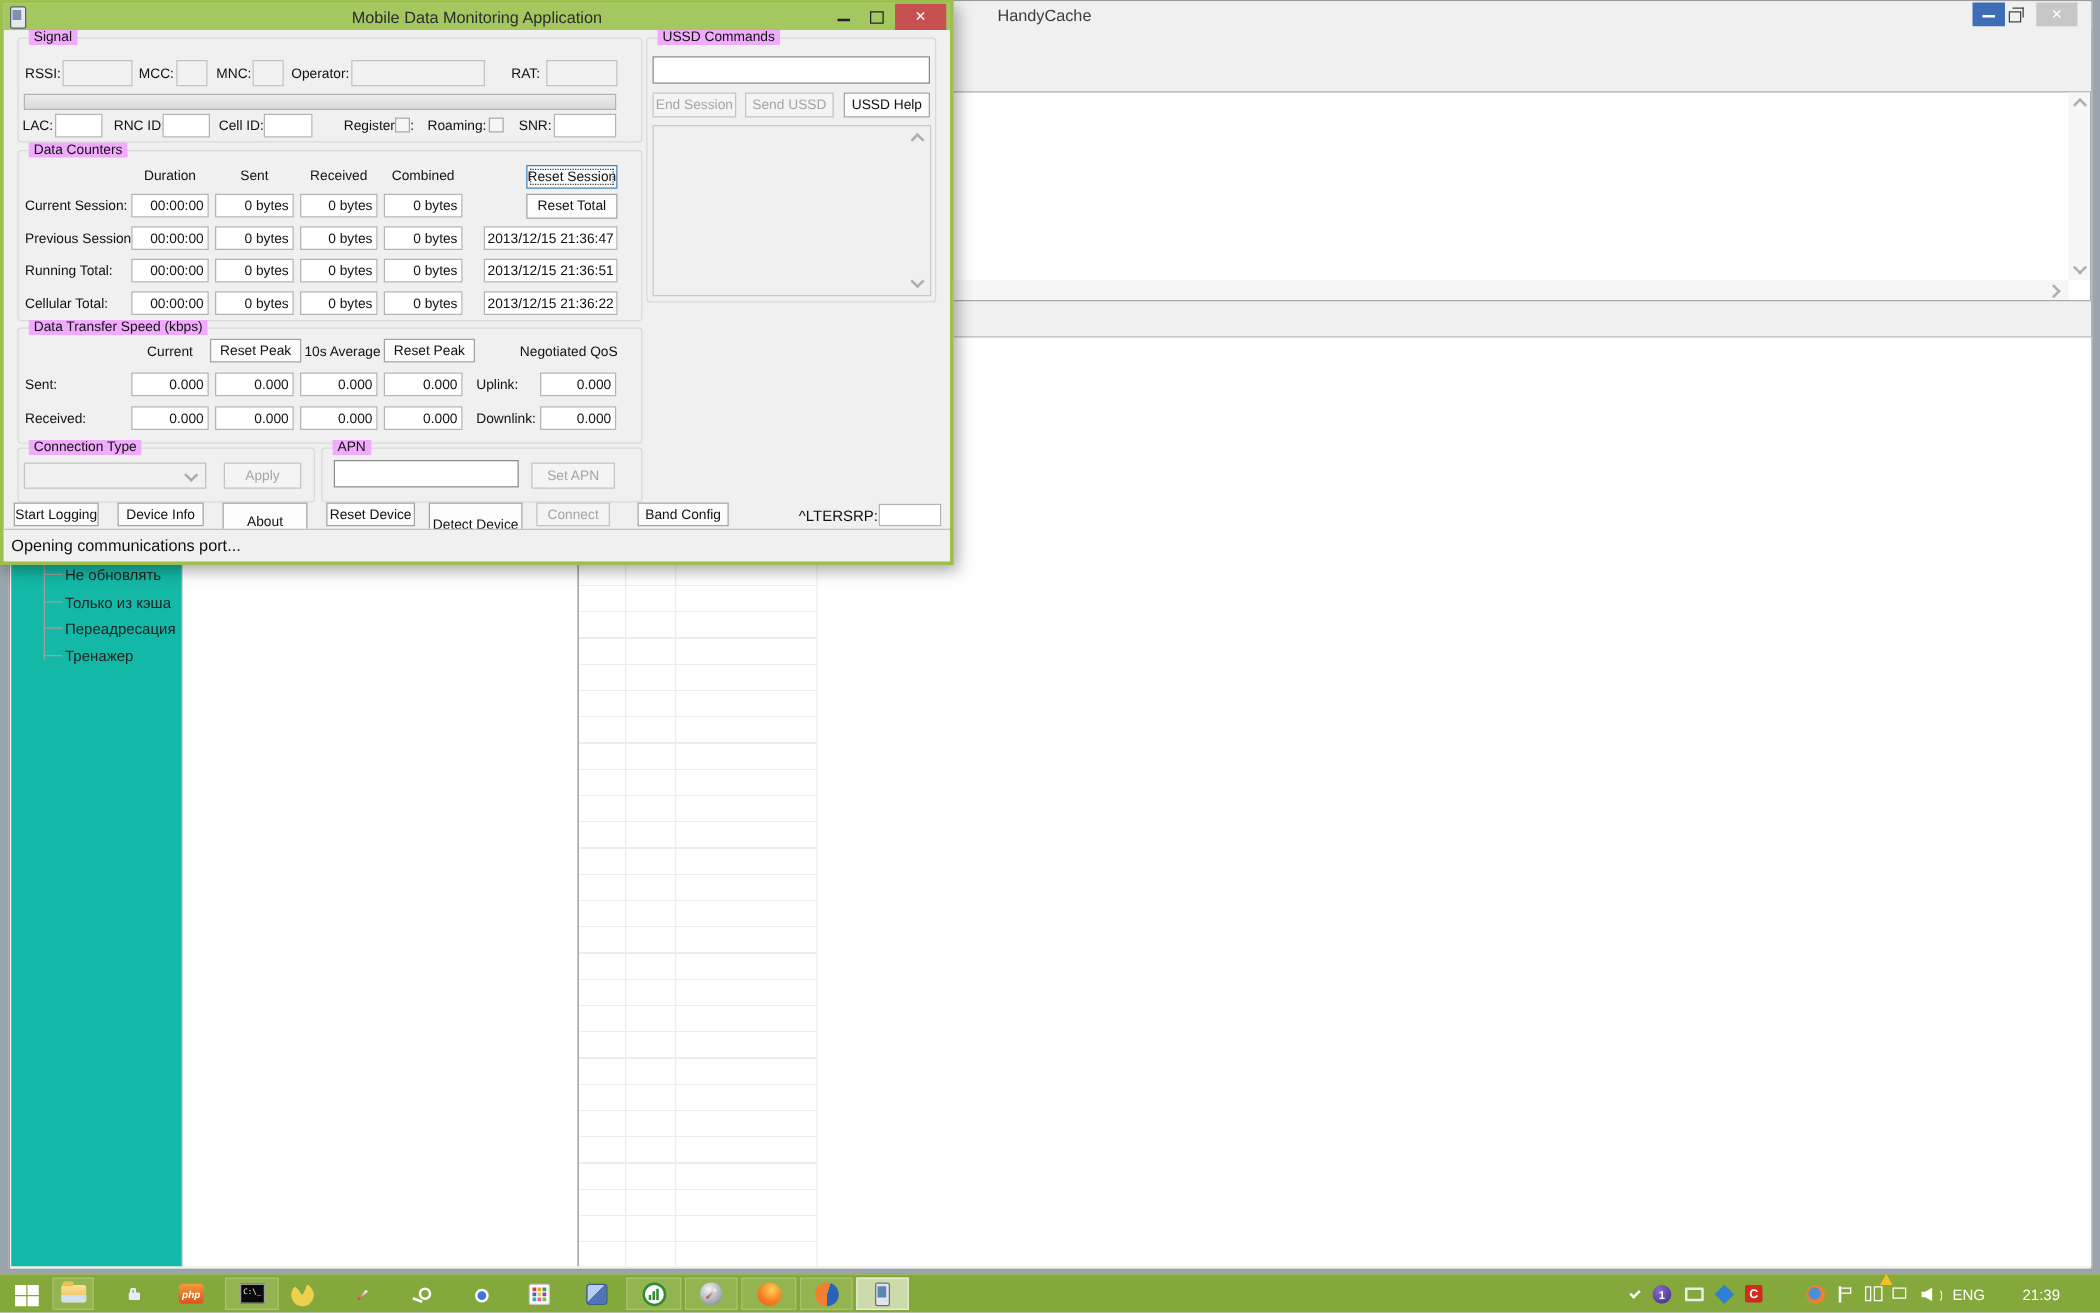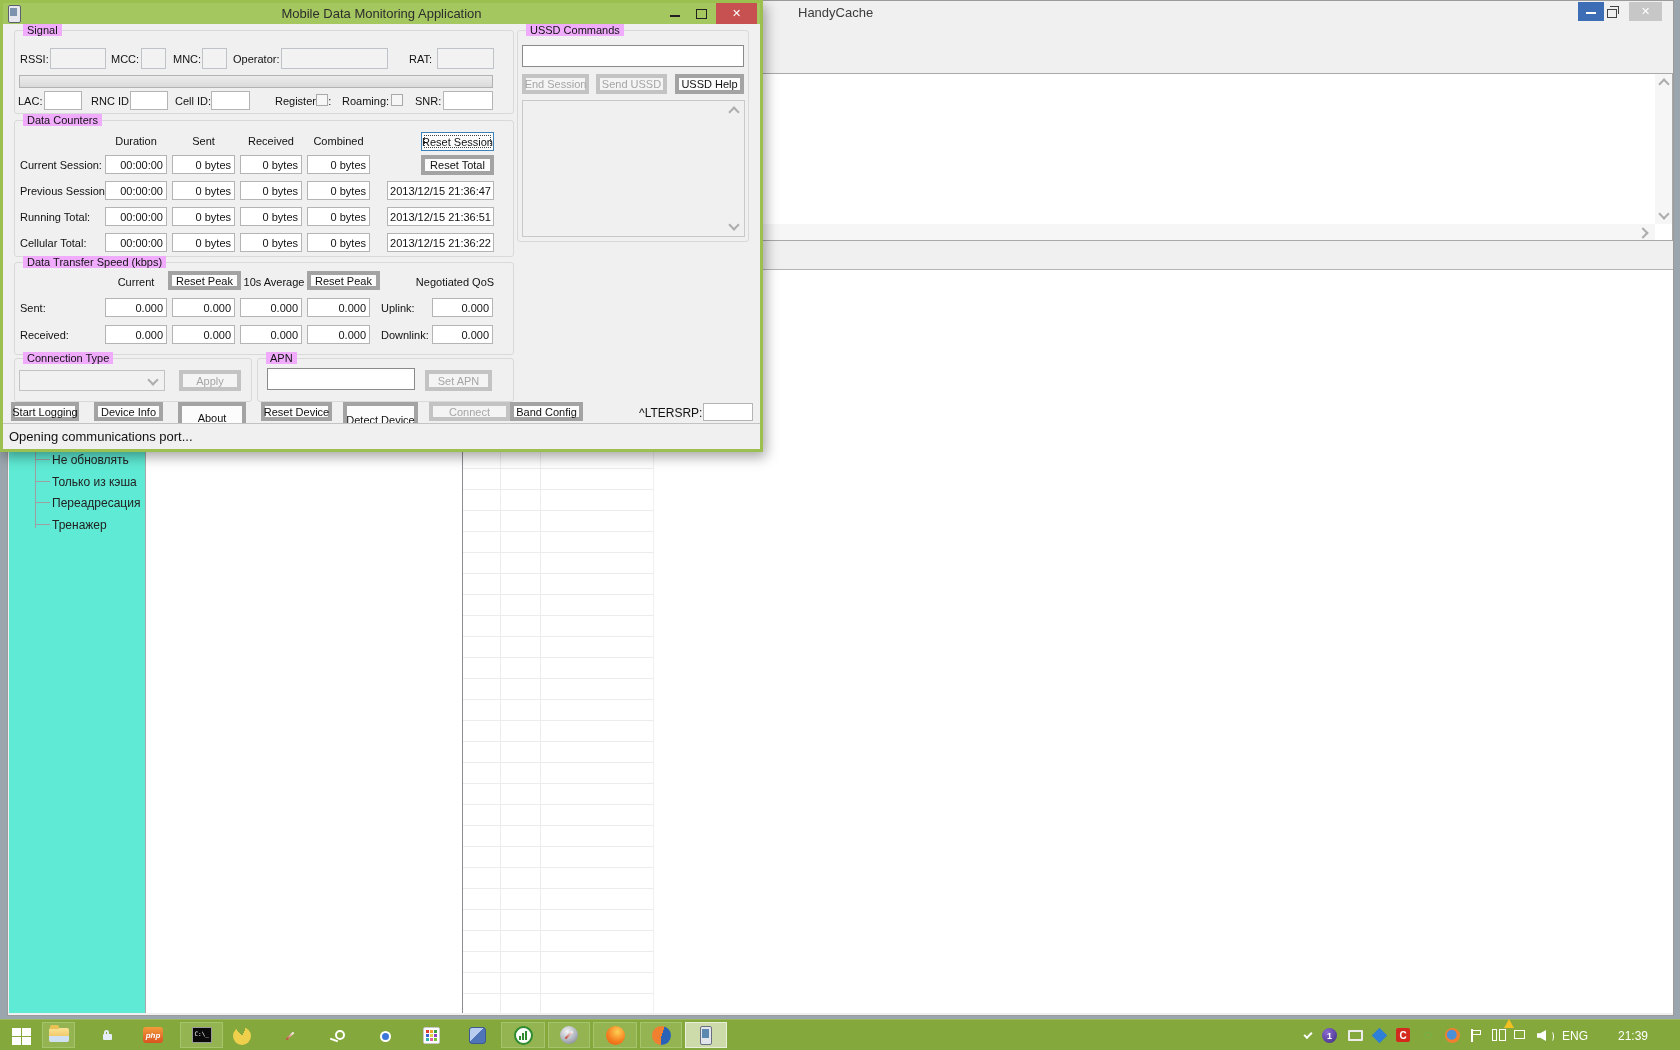--- a/index.html
+++ b/index.html
@@ -6,21 +6,21 @@
   body{width:1680px;height:1050px;overflow:hidden;position:relative;
        background:#9aa5ad;font-family:"Liberation Sans",sans-serif;}
   .abs{position:absolute}
   
   .lbl{position:absolute;font-size:11px;color:#111;white-space:nowrap}
   .fld{position:absolute;background:#fff;border:1px solid #b4b4b4;box-sizing:border-box;
        font-size:11px;color:#111;display:flex;align-items:center;justify-content:flex-end;
        padding-right:3px;white-space:nowrap}
   .fld.c{justify-content:center;padding-right:0}
   .fld.gray{background:#f2f2f2;border-color:#bfc3c9}
-  .btn{position:absolute;background:#fcfcfc;border:4px solid #a3a3a3;box-sizing:border-box;
+  .btn{position:absolute;background:#fcfcfc;border:1px solid #a3a3a3;box-sizing:border-box;
        font-size:11px;color:#111;display:flex;align-items:center;justify-content:center;white-space:nowrap}
   .btn.dis{background:#f4f4f4;border-color:#c3c3c3;color:#a5a5a5}
   .btn.focus{border:1px solid #3e82b8;outline:1px dotted #444;outline-offset:-4px}
   .grp{position:absolute;border:1px solid #d9d9d9;border-radius:3px;box-sizing:border-box}
   .gt{position:absolute;top:-7px;left:8px;background:#f0abfc;padding:0 4px;font-size:11px;color:#111;white-space:nowrap}
   .chk{position:absolute;width:12px;height:12px;background:#f6f6f6;border:1px solid #a9a9a9;box-sizing:border-box}
   .ta{position:absolute;background:#f0f0f0;border:1px solid #c9c9c9;box-sizing:border-box}
   .chev{position:absolute;width:6px;height:6px;border-left:2px solid #adadad;border-top:2px solid #adadad}
   .chev.u{transform:rotate(45deg)}
   .chev.d{transform:rotate(-135deg)}
@@ -37,21 +37,21 @@
   .hc-min i{position:absolute;left:8px;top:10px;width:10px;height:2px;background:#fff}
   .hc-restore{position:absolute;right:51px;top:4px;width:16px;height:14px}
   .hc-restore i{position:absolute;left:1px;top:4px;width:8px;height:7px;border:1px solid #444;background:#f0f0f0}
   .hc-restore i::before{content:"";position:absolute;left:2px;top:-4px;width:8px;height:7px;border:1px solid #444;border-left:none;border-bottom:none}
   .hc-close{position:absolute;right:11px;top:1px;width:33px;height:19px;background:#c7c7c7;color:#fff;
             font-size:11px;display:flex;align-items:center;justify-content:center}
   #hc-toppane{position:absolute;left:140px;top:72px;width:1525px;height:168px;background:#fff;border:1px solid #a9a9a9;box-sizing:border-box}
   #hc-toppane .vscroll{position:absolute;right:0;top:0;width:17px;bottom:16px;background:#f6f6f6}
   #hc-toppane .hscroll{position:absolute;left:0;right:17px;bottom:0;height:16px;background:#f6f6f6}
   #hc-bottompane{position:absolute;left:1px;top:268px;width:1664px;height:744px}
-  #hc-sidebar{position:absolute;left:0;top:0;width:136px;height:100%;background:#5eead4;border-right:1px solid #a9a9a9}
+  #hc-sidebar{position:absolute;left:0;top:0;width:136px;height:100%;background:#14b8a6;border-right:1px solid #a9a9a9}
   #hc-whitepanel{position:absolute;left:137px;top:0;width:316px;height:100%;background:#fff}
   #hc-grid{position:absolute;left:453px;top:0;width:191px;height:100%;background:#fff;border-left:1px solid #8c8c94;box-sizing:border-box;
            background-image:repeating-linear-gradient(to bottom,transparent 0 20px,#ececec 20px 21px);
            background-position:0 11px}
   #hc-grid .vlite{position:absolute;top:0;bottom:0;width:1px;background:#ececec}
   #hc-rightwhite{position:absolute;left:645px;top:0;right:0;height:100%;background:#fff;border-top:1px solid #b5b5b5;box-sizing:border-box}
   .tree-vline{position:absolute;left:26px;top:172px;width:1px;height:87px;background:#9f9f9f}
   .tree-tick{position:absolute;left:26px;width:15px;height:1px;background:#9f9f9f}
   .tree-item{position:absolute;left:43px;font-size:12px;color:#222;white-space:nowrap}
 
@@ -298,21 +298,21 @@
       <span class="chev d" style="right:7px;top:5px"></span>
     </div>
     <div class="btn dis" style="left:164px;top:11px;width:62px;height:21px">Apply</div>
   </div>
 
   <div class="btn" style="left:8px;top:399px;width:68px;height:19px">Start Logging</div>
   <div class="btn" style="left:91px;top:399px;width:69px;height:19px">Device Info</div>
   <div class="btn" style="left:175px;top:399px;width:68px;height:32px">About</div>
   <div class="btn" style="left:258px;top:399px;width:71px;height:19px">Reset Device</div>
   <div class="btn" style="left:340px;top:399px;width:75px;height:35px">Detect Device</div>
-  <div class="btn dis" style="left:426px;top:399px;width:81px;height:19px">Connect</div>
+  <div class="btn dis" style="left:426px;top:399px;width:59px;height:19px">Connect</div>
   <div class="btn" style="left:507px;top:399px;width:73px;height:19px">Band Config</div>
   <span class="lbl" style="left:636px;top:403px;font-size:12px">^LTERSRP:</span>
   <div class="fld" style="left:700px;top:400px;width:50px;height:18px"></div>
 
   <div class="grp" style="left:514px;top:27px;width:232px;height:212px">
     <span class="gt">USSD Commands</span>
     <div class="fld" style="left:4px;top:14px;width:222px;height:22px;border-color:#8a8a8a;justify-content:flex-start;padding-left:3px"></div>
     <div class="btn dis" style="left:4px;top:43px;width:67px;height:20px">End Session</div>
     <div class="btn dis" style="left:78px;top:43px;width:71px;height:20px">Send USSD</div>
     <div class="btn" style="left:157px;top:43px;width:69px;height:20px">USSD Help</div>

